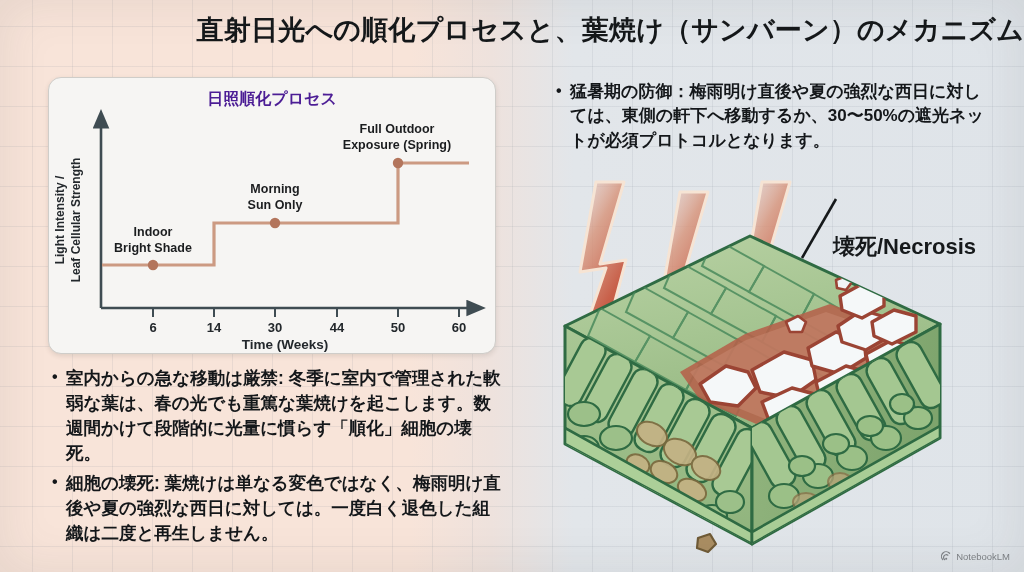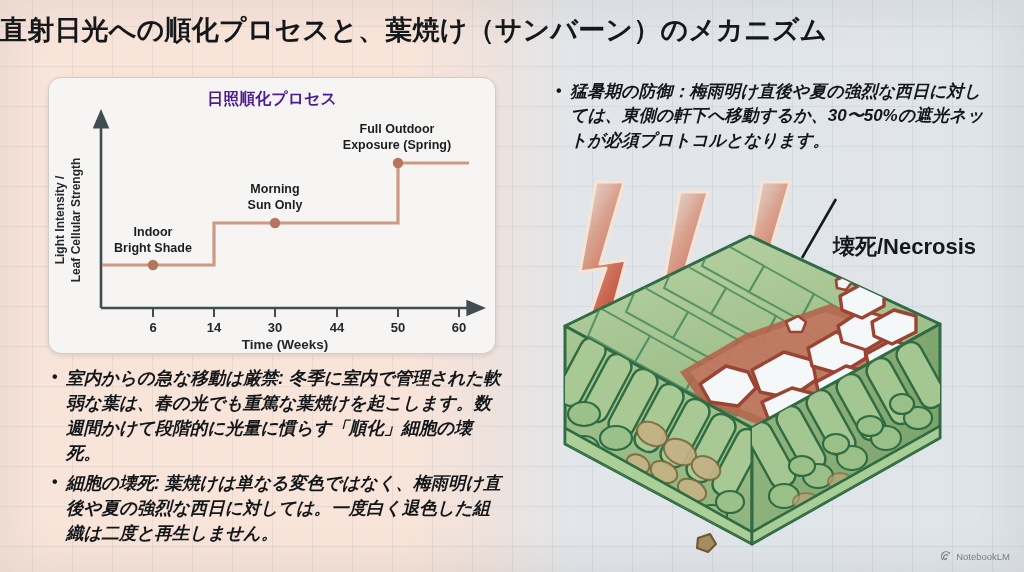--- a/index.html
+++ b/index.html
@@ -42,21 +42,21 @@
     pointer-events: none;
     box-shadow: inset 0 0 44px 6px rgba(90,85,90,0.10);
   }
 
   
   #title {
     position: absolute;
     left: 0;
     top: 12px;
     width: 1024px;
-    text-align: left;
+    text-align: right;
     font-size: 27px;
     font-weight: bold;
     color: #15181a;
     letter-spacing: 0.2px;
     white-space: nowrap;
   }
 
   
   #chart-card {
     position: absolute;
@@ -119,21 +119,20 @@
     margin-bottom: 6px;
   }
   .bullet-dot {
     flex: 0 0 auto;
     width: 14px;
     font-size: 16px;
     line-height: 1.42;
   }
   .bullet-text {
     flex: 1 1 auto;
-    font-style: italic;
   }
   #left-bullets {
     left: 52px;
     top: 366px;
     width: 452px;
     font-size: 17.5px;
     line-height: 1.42;
   }
   #right-bullets {
     left: 556px;

